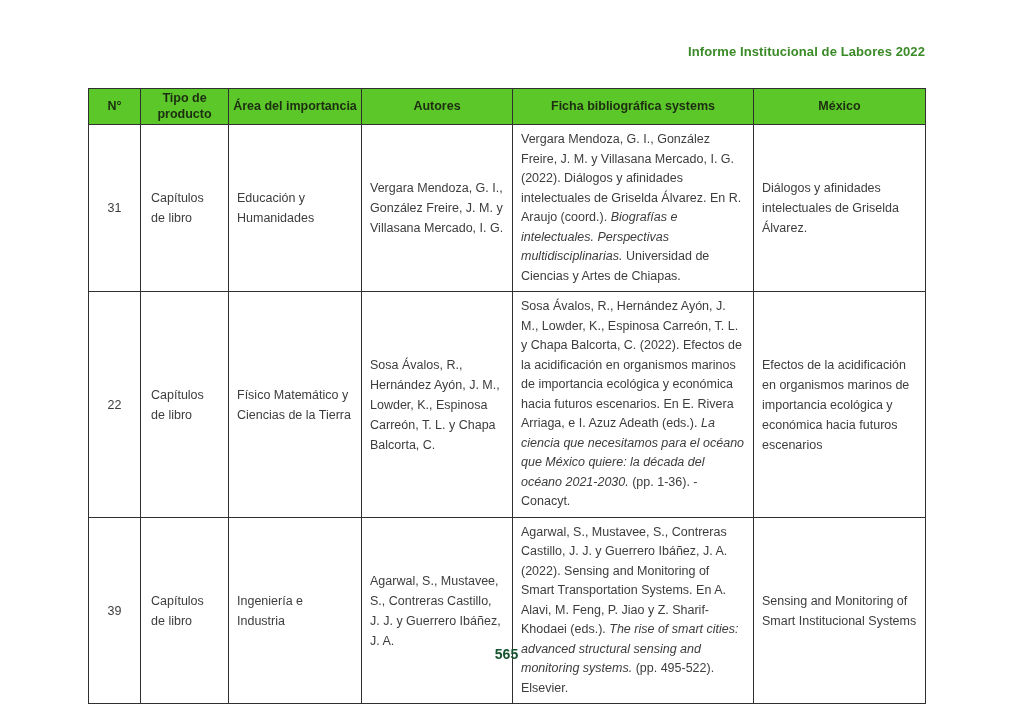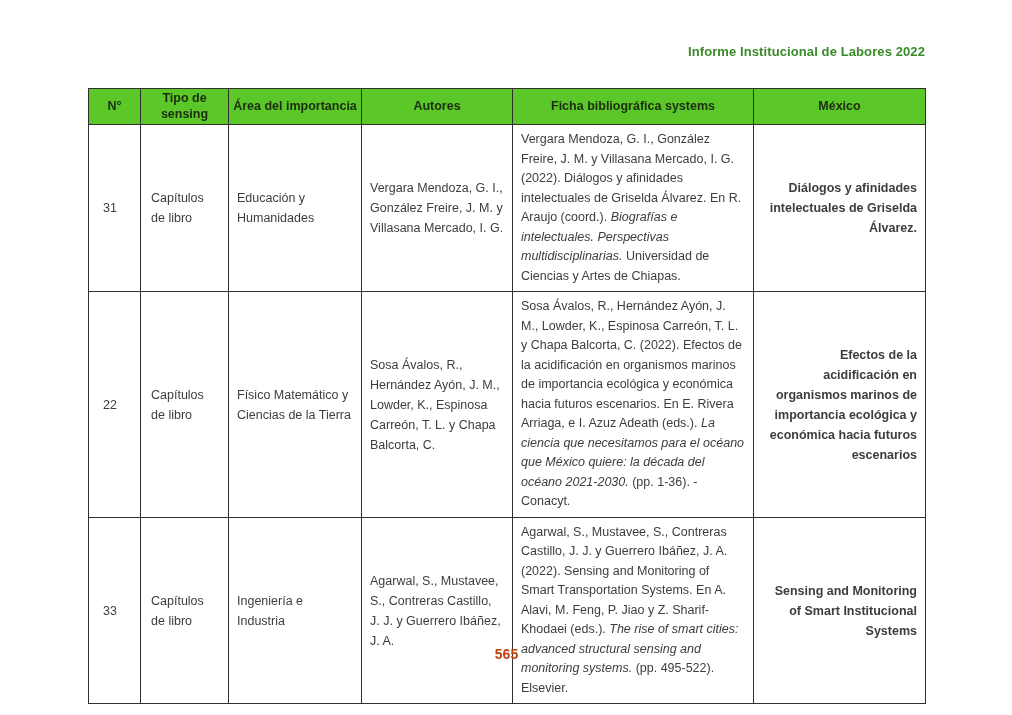--- a/index.html
+++ b/index.html
@@ -42,35 +42,35 @@
     font-weight: bold;
     font-size: 12.5px;
     text-align: center;
     padding: 2px 4px;
     line-height: 1.25;
   }
   table.biblio tbody tr:nth-child(1) { height: 142px; }
   table.biblio tbody tr:nth-child(2) { height: 200px; }
   table.biblio tbody tr:nth-child(3) { height: 168px; }
 
-  td.c-num    { text-align: left; padding: 4px 14px; }
+  td.c-num    { text-align: center; padding: 4px 14px; }
   td.c-tipo   { text-align: justify; padding: 4px 10px; line-height: 1.6; }
   td.c-area   { text-align: left; padding: 4px 8px; line-height: 1.6; }
   td.c-aut    { text-align: left; padding: 4px 8px; line-height: 1.6; }
   td.c-ficha  { text-align: left; padding: 5px 8px; line-height: 1.56; vertical-align: middle; }
-  td.c-titulo { text-align: right; padding: 4px 8px; line-height: 1.6; font-weight: bold; }
+  td.c-titulo { text-align: left; padding: 4px 8px; line-height: 1.6; }
   td.c-ficha .it { font-style: italic; }
 
   .page-number {
     position: absolute;
     top: 646px; left: 88px; width: 837px;
     text-align: center;
     font-size: 14px;
     font-weight: bold;
-    color: #c2410c;
+    color: #14532d;
   }
 </style>
 </head>
 <body>
 
 <div class="page">
 
   <div class="running-head">Informe Institucional de Labores 2022</div>
 
   <table class="biblio">
@@ -78,21 +78,21 @@
       <col style="width:52px">
       <col style="width:88px">
       <col style="width:133px">
       <col style="width:151px">
       <col style="width:241px">
       <col style="width:172px">
     </colgroup>
     <thead>
       <tr id="header-row">
           <th>N°</th>
-          <th>Tipo de sensing</th>
+          <th>Tipo de producto</th>
           <th>Área del importancia</th>
           <th>Autores</th>
           <th>Ficha bibliográfica systems</th>
           <th>México</th>
         </tr>
     </thead>
     <tbody id="table-body">
         <tr>
           <td class="c-num">31</td>
           <td class="c-tipo">Capítulos de libro</td>
@@ -103,21 +103,21 @@
         </tr>
         <tr>
           <td class="c-num">22</td>
           <td class="c-tipo">Capítulos de libro</td>
           <td class="c-area">Físico Matemático y Ciencias de la Tierra</td>
           <td class="c-aut">Sosa Ávalos, R., Hernández Ayón, J. M., Lowder, K., Espinosa Carreón, T. L. y Chapa Balcorta, C.</td>
           <td class="c-ficha"><span>Sosa Ávalos, R., Hernández Ayón, J. M., Lowder, K., Espinosa Carreón, T. L. y Chapa Balcorta, C. (2022). Efectos de la acidificación en organismos marinos de importancia ecológica y económica hacia futuros escenarios. En E. Rivera Arriaga, e I. Azuz Adeath (eds.). </span><span class="it">La ciencia que necesitamos para el océano que México quiere: la década del océano 2021-2030.</span><span> (pp. 1-36). -Conacyt.</span></td>
           <td class="c-titulo">Efectos de la acidificación en organismos marinos de importancia ecológica y económica hacia futuros escenarios</td>
         </tr>
         <tr>
-          <td class="c-num">33</td>
+          <td class="c-num">39</td>
           <td class="c-tipo">Capítulos de libro</td>
           <td class="c-area">Ingeniería e Industria</td>
           <td class="c-aut">Agarwal, S., Mustavee, S., Contreras Castillo, J. J. y Guerrero Ibáñez, J. A.</td>
           <td class="c-ficha"><span>Agarwal, S., Mustavee, S., Contreras Castillo, J. J. y Guerrero Ibáñez, J. A. (2022). Sensing and Monitoring of Smart Transportation Systems. En A. Alavi, M. Feng, P. Jiao y Z. Sharif-Khodaei (eds.). </span><span class="it">The rise of smart cities: advanced structural sensing and monitoring systems.</span><span> (pp. 495-522). Elsevier.</span></td>
           <td class="c-titulo">Sensing and Monitoring of Smart Institucional Systems</td>
         </tr>
       </tbody>
   </table>
 
   <div class="page-number">565</div>

